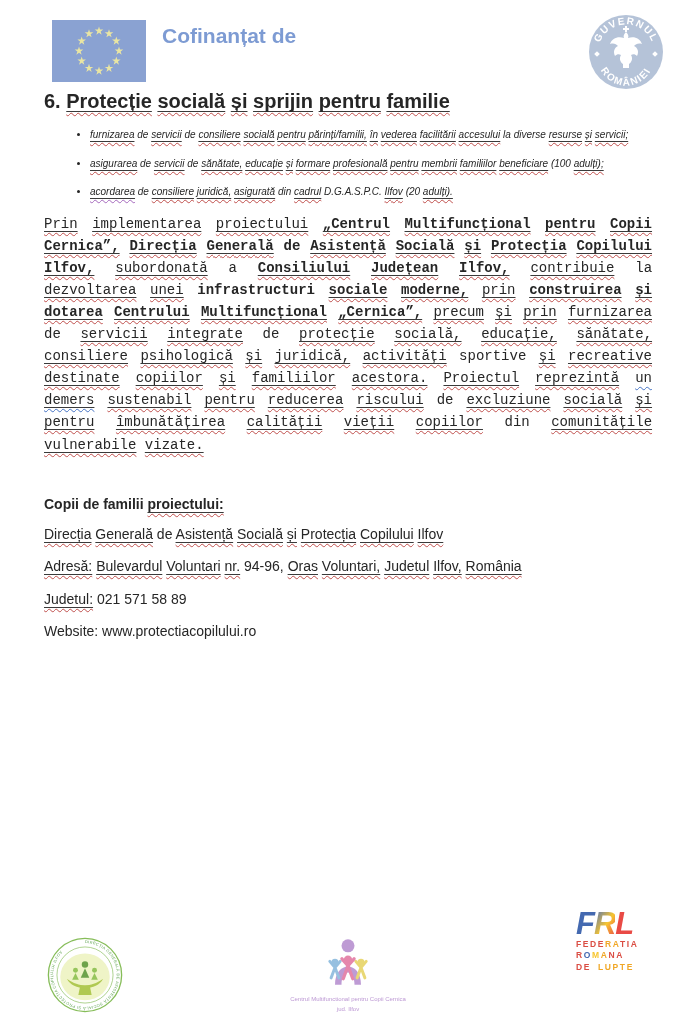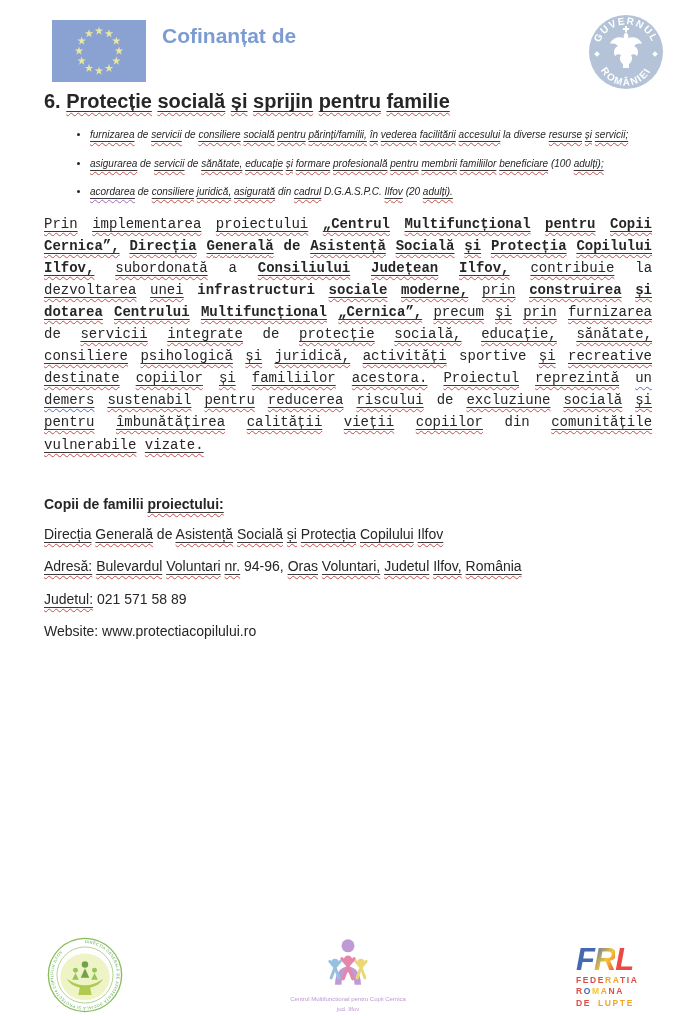--- a/index.html
+++ b/index.html
@@ -34,21 +34,21 @@
        text-underline-offset:4px;text-decoration-skip-ink:none;}
   .sol{text-decoration-line:underline;text-decoration-style:solid;
        text-decoration-color:#3a3a3a;text-decoration-thickness:1px;
        text-underline-offset:2.5px;text-decoration-skip-ink:none;}
 
   
   .footer-left{position:absolute;left:44px;top:936px;width:82px;height:78px;opacity:.9;}
   .footer-center{position:absolute;left:50%;top:938px;transform:translateX(-50%);
                  width:170px;text-align:center;opacity:.9;}
   .footer-center .caption{font-size:6px;color:#b48bce;line-height:1.5;margin-top:1px;}
-  .footer-right{position:absolute;right:34px;top:944px;width:86px;text-align:left;opacity:.95;}
+  .footer-right{position:absolute;right:34px;top:908px;width:86px;text-align:left;opacity:.95;}
   .frl-big{font-size:31px;font-weight:800;font-style:italic;letter-spacing:-1px;line-height:1;}
   .frl-big .g{background:linear-gradient(125deg,#4a6cb3 10%,#f7c325 55%,#e8413c 95%);
               -webkit-background-clip:text;background-clip:text;color:transparent;}
   .frl-row{font-size:8.5px;font-weight:bold;letter-spacing:1.6px;line-height:1.35;
            font-family:"Liberation Sans", sans-serif;white-space:nowrap;}
   .frl-row .sp{display:inline-block;width:7px;}
 
   svg text{font-family:"Liberation Sans", sans-serif;}
   .star{fill:var(--star,#e9e5a3);}
   .flag-bg{fill:var(--flag-bg,#8aa2d2);}

